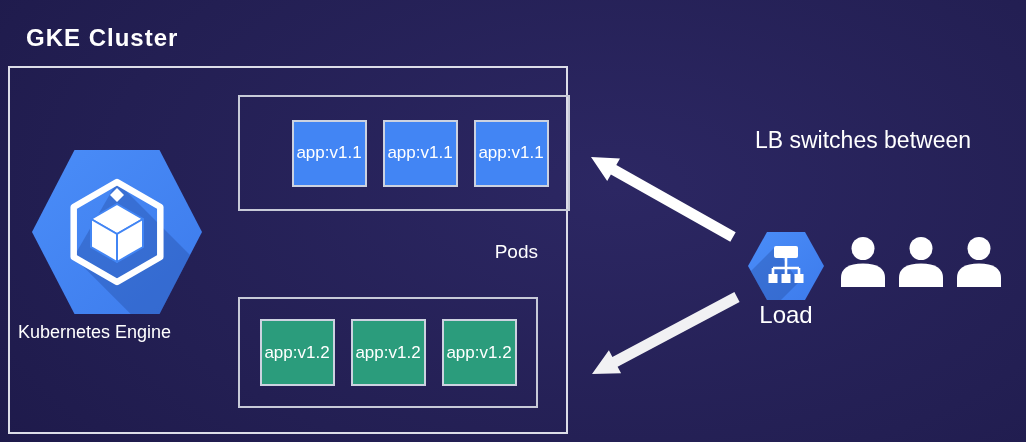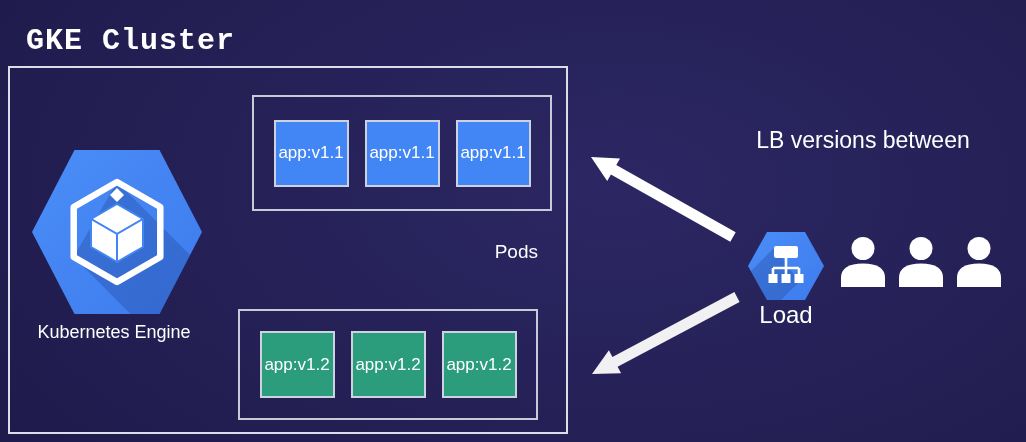--- a/index.html
+++ b/index.html
@@ -3,46 +3,46 @@
 <meta charset="utf-8">
 <style>
   html,body{margin:0;padding:0;background:#12103a;}
   .stage{
     position:relative;width:1026px;height:442px;overflow:hidden;
     background:radial-gradient(ellipse 980px 560px at 60% 42%, #2c2763 0%, #231f53 52%, #1a1644 100%);
     font-family:"Liberation Sans", sans-serif;color:#ffffff;
   }
   .abs{position:absolute;}
   .diagram-title{
-    left:26px;top:24px;font-family:Liberation Mono, monospace;
-    font-weight:bold;font-size:30px;letter-spacing:1px;color:#fff;
+    left:26px;top:24px;font-family:Liberation Sans, sans-serif;
+    font-weight:bold;font-size:24px;letter-spacing:1px;color:#fff;
   }
   .cluster-box{
     left:8px;top:66px;width:556px;height:364px;
     border:2px solid #dcdde8;
   }
   .pods-container{
     width:296px;border:2px solid #c7cad8;
     display:flex;align-items:center;justify-content:center;gap:16px;
   }
-  .pods-container.top{left:252px;top:95px;height:112px;}
-  .pods-container.bottom{left:238px;top:309px;height:107px;}
+  .pods-container.top{left:238px;top:95px;height:112px;padding-left:32px;}
+  .pods-container.bottom{left:238px;top:297px;height:107px;}
   .pod{
     width:71px;height:63px;border:2px solid #ccd2e0;
     display:flex;align-items:center;justify-content:center;
     font-size:17px;color:#fff;
   }
   .pod.blue{background:#4285f4;}
   .pod.green{background:#2b9c7c;}
   .pods-label{
     left:238px;top:241px;width:300px;text-align:right;
     font-size:19px;color:#fff;
   }
   .gke-engine-label{
-    left:24px;top:322px;width:180px;text-align:center;
+    left:18px;top:322px;width:180px;
     font-size:18px;color:#fff;
   }
   .annotation{
     left:700px;top:126px;width:326px;text-align:center;
     font-size:23px;line-height:29px;color:#fff;
   }
   .lb-label{
     left:726px;top:303px;width:120px;text-align:center;
     font-size:24px;line-height:24px;color:#fff;
   }
@@ -89,21 +89,21 @@
 
   <div class="abs pods-label">Pods</div>
 
   <div class="abs pods-container bottom">
     <div class="pod green">app:v1.2</div>
     <div class="pod green">app:v1.2</div>
     <div class="pod green">app:v1.2</div>
   </div>
 
   <div class="abs annotation">
-    <div>LB versions between</div>
+    <div>LB switches between</div>
   </div>
 
   <svg class="abs arrows-overlay" width="1026" height="442" viewBox="0 0 1026 442">
     <polygon points="735.7,232.2 616.3,165.0 620.0,158.5 591,157 607.2,181.1 610.9,174.6 730.3,241.8" fill="#ffffff"></polygon>
     <polygon points="734.4,292.1 612.4,356.9 608.9,350.3 592,374 621.1,373.3 617.6,366.7 739.6,301.9" fill="#f1f1f3"></polygon>
   </svg>
 
   <svg class="abs" style="left:748px;top:232px;" width="76" height="68" viewBox="0 0 76 68">
     <defs>
       <clipPath id="lbClip">

